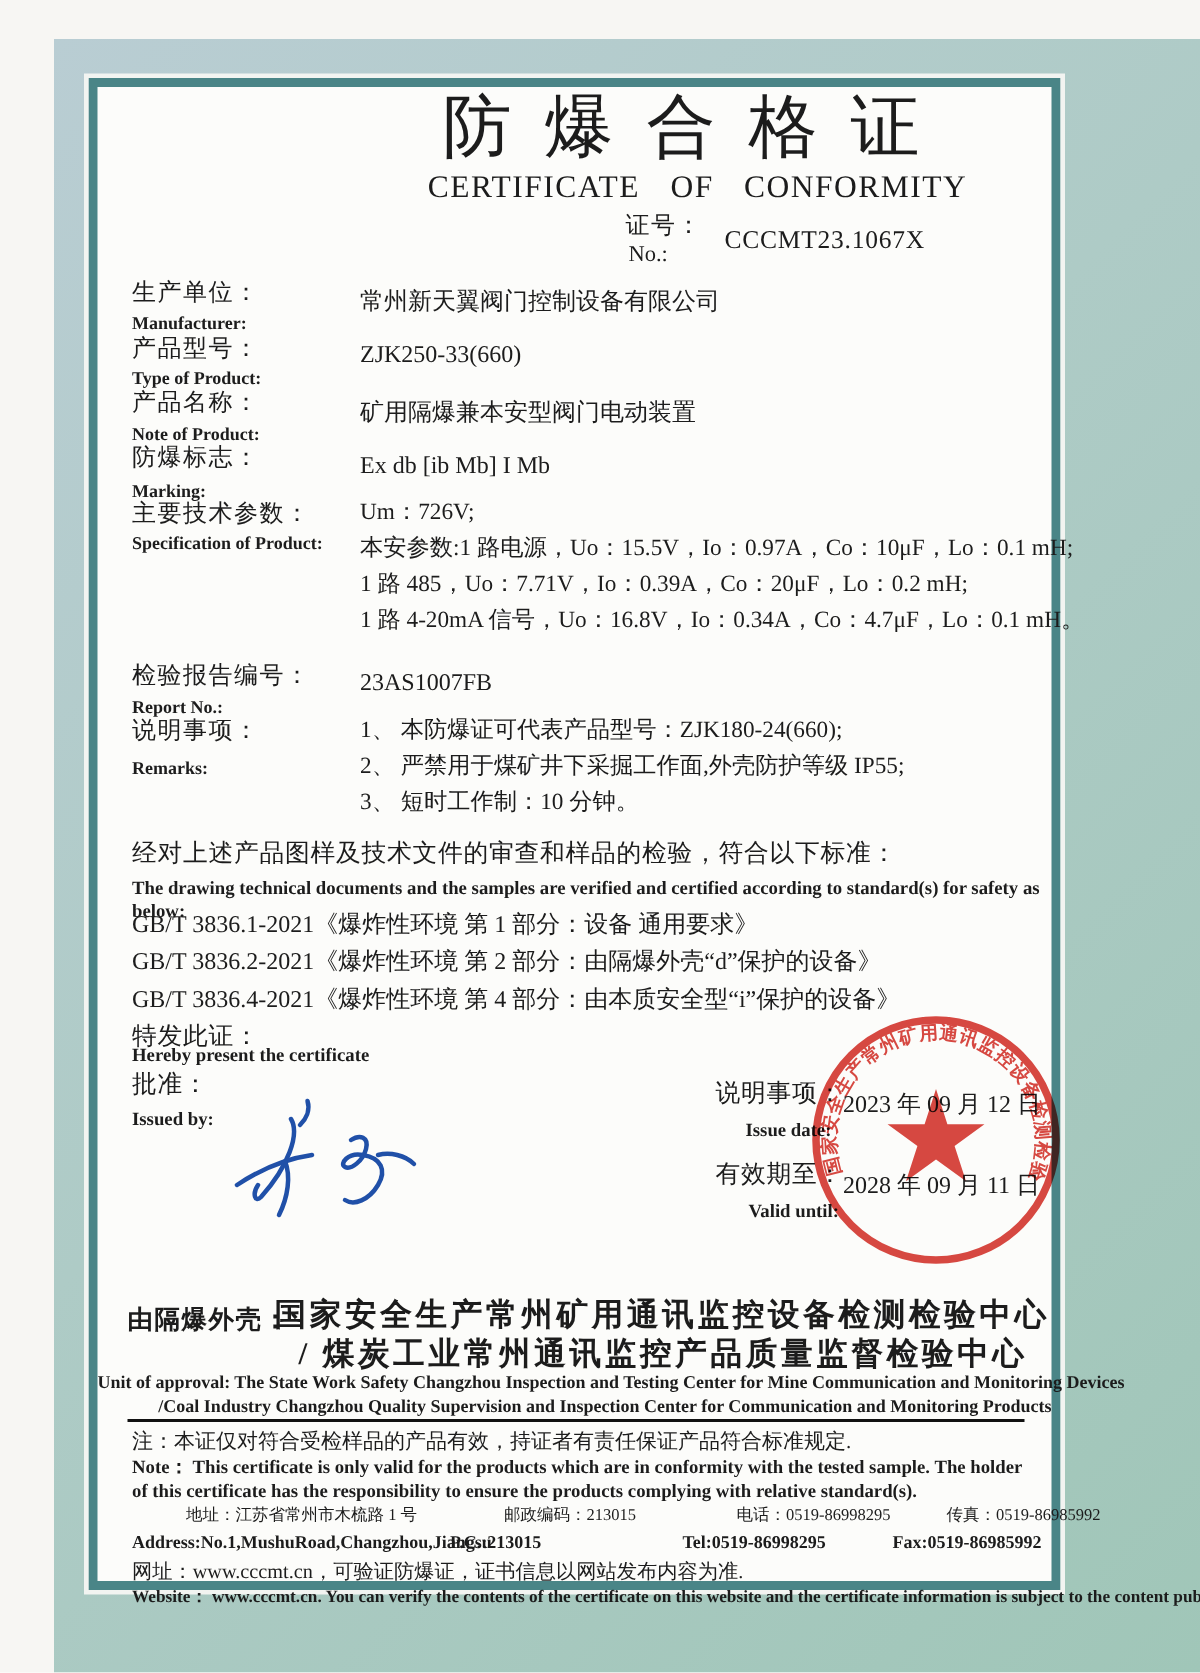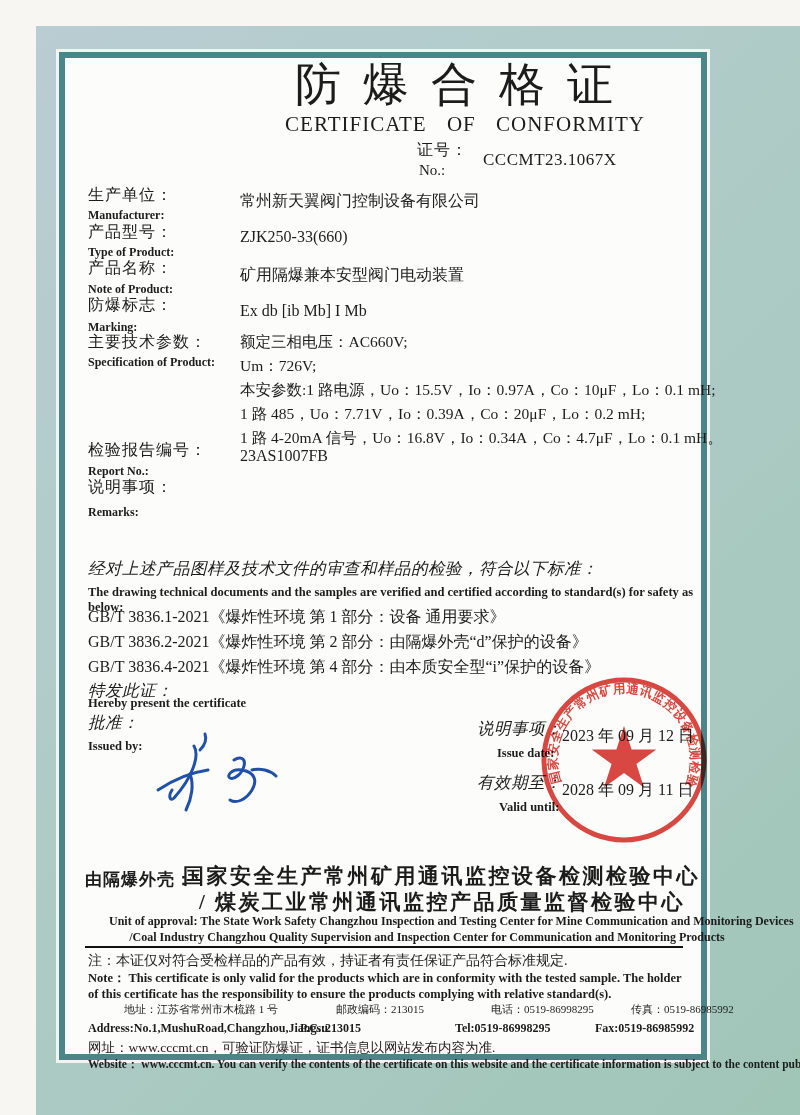--- a/index.html
+++ b/index.html
@@ -19,29 +19,29 @@
   .title-en{left:180px;top:54px;width:440px;text-align:center;font-size:21px;word-spacing:14px;letter-spacing:1px;}
   .certno-cn{left:352px;top:82px;font-size:15px;}
   .certno-en{left:354px;top:104px;font-size:15px;}
   .certno-val{left:418px;top:92px;font-size:17px;letter-spacing:.5px;}
   
   .lab-cn{font-size:16px;letter-spacing:1px;font-family:"Liberation Sans","DejaVu Sans",sans-serif;}
   .lab-en{font-size:12px;font-weight:bold;}
   .val{font-size:16px;}
   .vline{font-size:15.5px;line-height:24px;white-space:nowrap;}
   
-  .std-cn{font-size:16.5px;letter-spacing:.5px;font-style:italic;}
+  .std-cn{font-size:16.5px;letter-spacing:.5px;}
   .std-en{font-size:12.5px;font-weight:bold;}
   .std-item{font-size:16px;line-height:25px;white-space:nowrap;}
   
   .stamp{left:469px;top:612px;width:180px;height:180px;opacity:.88;mix-blend-mode:multiply;}
   
   .iss-label{font-size:17px;font-weight:bold;letter-spacing:1px;}
   .iss-cn{font-size:21px;font-weight:bold;letter-spacing:2.5px;white-space:nowrap;}
-  .iss-en{width:100%;text-align:center;font-size:12px;font-weight:bold;white-space:nowrap;padding-left:44px;}
+  .iss-en{width:100%;text-align:right;font-size:12px;font-weight:bold;white-space:nowrap;}
   .divider{left:20px;right:18px;top:888px;height:2px;background:#111;}
   
   .note-cn{font-size:14px;}
   .note-en{font-size:12.5px;font-weight:bold;line-height:16px;width:600px;}
   .frow{left:23px;width:606px;display:grid;grid-template-columns:212px 155px 140px auto;}
   .fcell-cn{font-size:11px;white-space:nowrap;margin-left:36px;}
   .fcell-en{font-size:12px;font-weight:bold;white-space:nowrap;}
   .web-cn{font-size:13.5px;}
   .web-en{font-size:11.5px;font-weight:bold;white-space:nowrap;}
 </style>
@@ -72,33 +72,37 @@
   <div class="abs lab-en" style="left:23px;top:224px">Note of Product:</div>
   <div class="abs val" style="left:175px;top:207px">矿用隔爆兼本安型阀门电动装置</div>
 
   <div class="abs lab-cn" style="left:23px;top:237px">防爆标志：</div>
   <div class="abs lab-en" style="left:23px;top:262px">Marking:</div>
   <div class="abs val" style="left:175px;top:244px">Ex db [ib Mb] I Mb</div>
 
   <div class="abs lab-cn" style="left:23px;top:274px">主要技术参数：</div>
   <div class="abs lab-en" style="left:23px;top:297px">Specification of Product:</div>
   <div class="abs" style="left:175px;top:272px">
-    <div class="vline">额定三相电压：AC660V;</div>
     <div class="vline">Um：726V;</div>
     <div class="vline">本安参数:1 路电源，Uo：15.5V，Io：0.97A，Co：10μF，Lo：0.1 mH;</div>
     <div class="vline">1 路 485，Uo：7.71V，Io：0.39A，Co：20μF，Lo：0.2 mH;</div>
     <div class="vline">1 路 4-20mA 信号，Uo：16.8V，Io：0.34A，Co：4.7μF，Lo：0.1 mH。</div>
   </div>
 
   <div class="abs lab-cn" style="left:23px;top:382px">检验报告编号：</div>
   <div class="abs lab-en" style="left:23px;top:406px">Report No.:</div>
   <div class="abs val" style="left:175px;top:389px">23AS1007FB</div>
 
   <div class="abs lab-cn" style="left:23px;top:419px">说明事项：</div>
   <div class="abs lab-en" style="left:23px;top:447px">Remarks:</div>
+  <div class="abs" style="left:175px;top:417px">
+    <div class="vline">1、 本防爆证可代表产品型号：ZJK180-24(660);</div>
+    <div class="vline">2、 严禁用于煤矿井下采掘工作面,外壳防护等级 IP55;</div>
+    <div class="vline">3、 短时工作制：10 分钟。</div>
+  </div>
 
   <div class="abs std-cn" style="left:23px;top:500px">经对上述产品图样及技术文件的审查和样品的检验，符合以下标准：</div>
   <div class="abs std-en" style="left:23px;top:527px">The drawing technical documents and the samples are verified and certified according to standard(s) for safety as below:</div>
   <div class="abs" style="left:23px;top:546px">
     <div class="std-item">GB/T 3836.1-2021《爆炸性环境 第 1 部分：设备 通用要求》</div>
     <div class="std-item">GB/T 3836.2-2021《爆炸性环境 第 2 部分：由隔爆外壳“d”保护的设备》</div>
     <div class="std-item">GB/T 3836.4-2021《爆炸性环境 第 4 部分：由本质安全型“i”保护的设备》</div>
   </div>
   <div class="abs std-cn" style="left:23px;top:622px">特发此证：</div>
 

